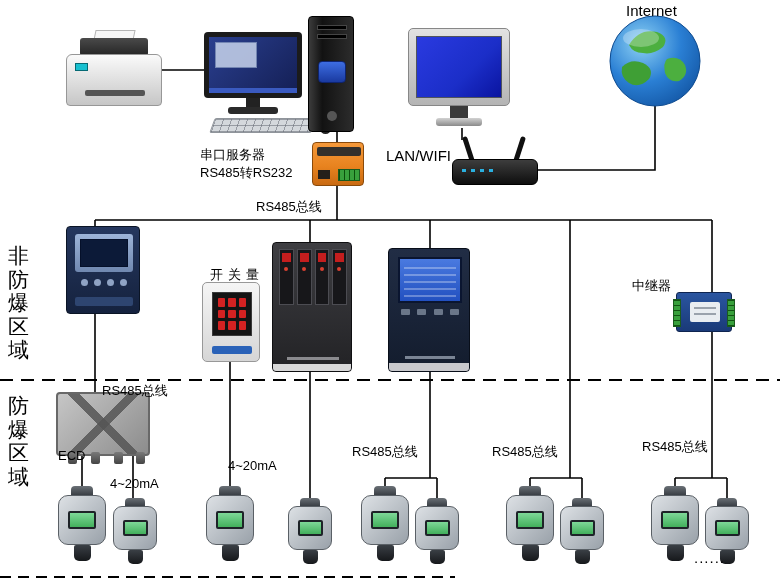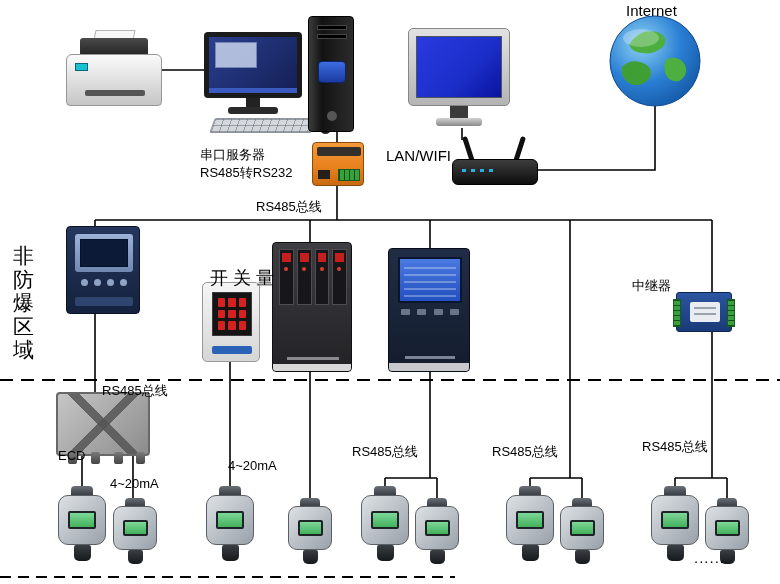--- a/index.html
+++ b/index.html
@@ -3,22 +3,22 @@
 <meta charset="utf-8">
 <style>
   * { margin:0; padding:0; box-sizing:border-box; }
   html,body { background:#fff; }
   body { font-family:"Liberation Sans","DejaVu Sans",sans-serif; }
   .canvas { position:relative; width:780px; height:584px; background:#fff; overflow:hidden; }
   svg.wires { position:absolute; left:0; top:0; z-index:1; }
   .dev { position:absolute; z-index:2; }
   .lbl { position:absolute; z-index:3; font-weight:400; color:#000; font-size:13px; white-space:nowrap; }
   .f15 { font-size:15px; }
-  .f14 { font-size:18px; }
-  .zone { width:26px; font-size:21px; line-height:1.12; white-space:normal; word-break:break-all; text-align:right; }
+  .f14 { font-size:13px; }
+  .zone { width:26px; font-size:21px; line-height:1.12; white-space:normal; word-break:break-all; text-align:left; }
 
   
   .printer { left:66px; top:30px; width:96px; height:78px; }
   .pr-paper { position:absolute; left:28px; top:0; width:40px; height:15px; background:#f7f7f7; border:1px solid #b5b5b5; transform:skewX(-12deg); }
   .pr-top { position:absolute; left:14px; top:8px; width:68px; height:18px; background:linear-gradient(#4a4a4a,#242424); border-radius:3px; }
   .pr-body { position:absolute; left:0; top:24px; width:96px; height:52px; background:linear-gradient(#fafafa,#c6c6c6); border:1px solid #979797; border-radius:6px 6px 4px 4px; }
   .pr-screen { position:absolute; left:8px; top:8px; width:13px; height:8px; background:#18c0d0; border:1px solid #066a74; }
   .pr-slot { position:absolute; left:18px; bottom:9px; width:60px; height:6px; background:#555; border-radius:2px; }
 
   
@@ -390,20 +390,21 @@
     <div>串口服务器</div>
     <div>RS485转RS232</div>
   </div>
 
   <div class="lbl f15" style="left:386px; top:147px">LAN/WIFI</div>
   <div class="lbl" style="left:256px; top:198px">RS485总线</div>
   <div class="lbl f14" style="left:210px; top:266px; letter-spacing:5px">开关量</div>
   <div class="lbl" style="left:632px; top:277px">中继器</div>
 
   <div class="lbl zone" style="left:8px; top:244px">非防爆区域</div>
+  <div class="lbl zone" style="left:8px; top:394px">防爆区域</div>
 
   <div class="lbl" style="left:102px; top:382px">RS485总线</div>
   <div class="lbl" style="left:58px; top:448px">ECD</div>
   <div class="lbl" style="left:110px; top:476px">4~20mA</div>
   <div class="lbl" style="left:228px; top:458px">4~20mA</div>
   <div class="lbl" style="left:352px; top:443px">RS485总线</div>
   <div class="lbl" style="left:492px; top:443px">RS485总线</div>
   <div class="lbl" style="left:642px; top:438px">RS485总线</div>
   <div class="lbl f15" style="left:694px; top:549px; letter-spacing:1px">......</div>
 

